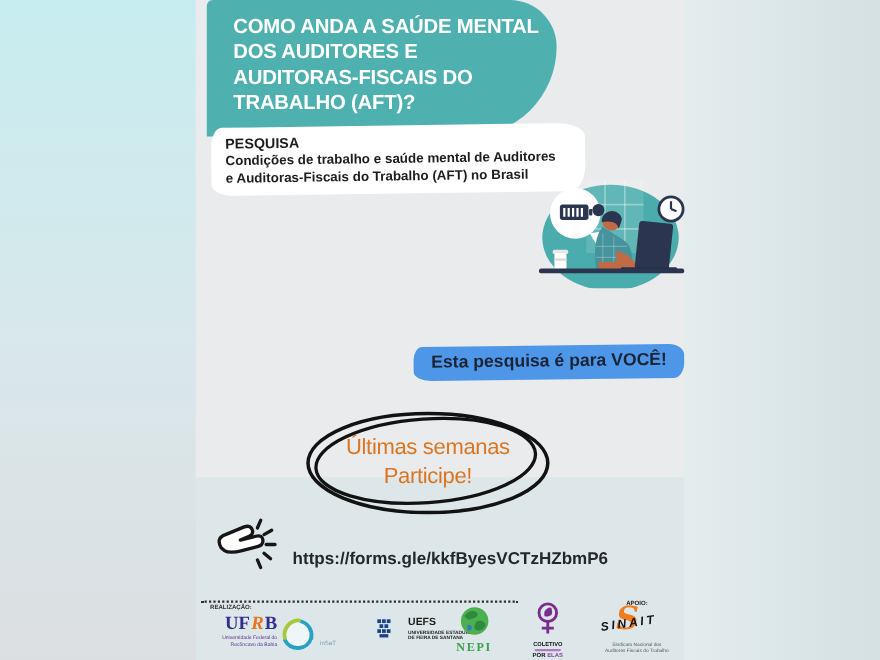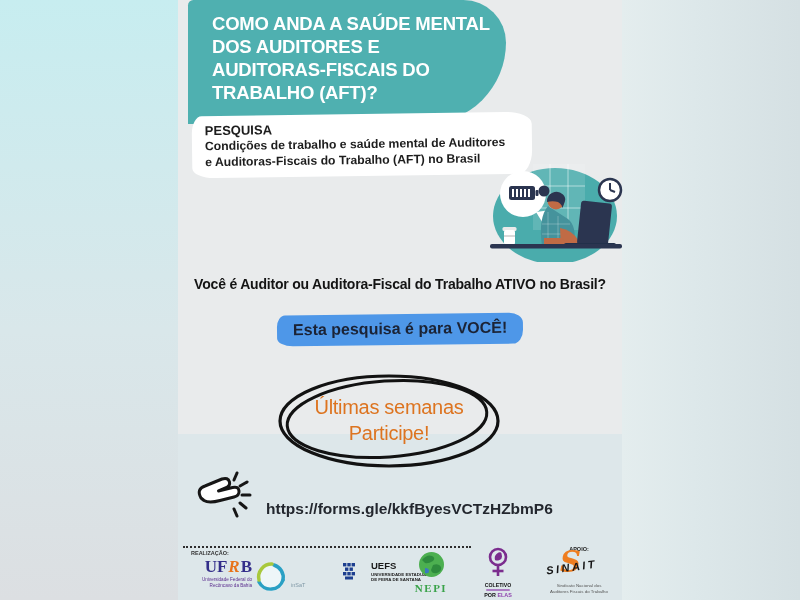--- a/index.html
+++ b/index.html
@@ -23,21 +23,21 @@
     background:#ffffff;padding:7px 10px 8px 13px;transform:rotate(-0.8deg);
     border-radius:10px 26px 14px 22px / 18px 12px 24px 10px;z-index:2;}
   .pesquisa-tag{font-size:13px;font-weight:bold;color:#1d1d1d;}
   .pesquisa-desc{font-size:12.2px;font-weight:bold;color:#1d1d1d;line-height:1.28;margin-top:1px;}
 
   .illustration{position:absolute;left:300px;top:150px;width:152px;height:112px;z-index:3;}
 
   .question{position:absolute;top:276px;left:0;width:100%;text-align:center;
     font-size:14px;font-weight:bold;color:#141414;letter-spacing:-0.2px;}
 
-  .highlight-wrap{position:absolute;top:314px;left:0;width:100%;text-align:center;text-decoration:underline;}
+  .highlight-wrap{position:absolute;top:314px;left:0;width:100%;text-align:right;text-decoration:underline;}
   .highlight{display:inline-block;background:#4e97e8;color:#1b2335;font-weight:bold;
     font-size:16px;padding:6px 16px 7px;transform:rotate(-0.7deg);
     border-radius:8px 14px 10px 16px / 12px 10px 14px 8px;}
 
   .badge{position:absolute;left:96px;top:368px;width:230px;height:104px;}
   .badge svg{position:absolute;inset:0;width:100%;height:100%;}
   .badge-text{position:absolute;inset:0;display:flex;flex-direction:column;
     justify-content:center;align-items:center;gap:3px;}
   .badge-line{color:#dd7420;font-weight:normal;font-size:20px;letter-spacing:-0.3px;}
 
@@ -152,21 +152,20 @@
         <rect x="86" y="93" width="52" height="4.5" rx="2" fill="#22304a"></rect>
       </g>
       <g>
         <rect x="24.5" y="77" width="14" height="4" rx="1.5" fill="#e9e9e9"></rect>
         <rect x="26" y="80" width="11" height="15" rx="2" fill="#ffffff"></rect>
         <rect x="26" y="85" width="11" height="2" fill="#d9d9d9"></rect>
       </g>
       <rect x="12" y="94" width="132" height="4.5" rx="2" fill="#2b3550"></rect>
     </svg>
 
-    <div class="question">Você é Auditor ou Auditora-Fiscal do Trabalho ATIVO no Brasil?</div>
 
     <div class="highlight-wrap">
       <span class="highlight">Esta pesquisa é para VOCÊ!</span>
     </div>
 
     <div class="badge">
       <svg viewBox="0 0 230 104" aria-hidden="true">
         <ellipse cx="115" cy="53" rx="109" ry="45" fill="none" stroke="#121212" stroke-width="3.2"></ellipse>
         <ellipse cx="113" cy="51" rx="100" ry="38" fill="none" stroke="#121212" stroke-width="3" transform="rotate(-4 113 51)"></ellipse>
       </svg>

